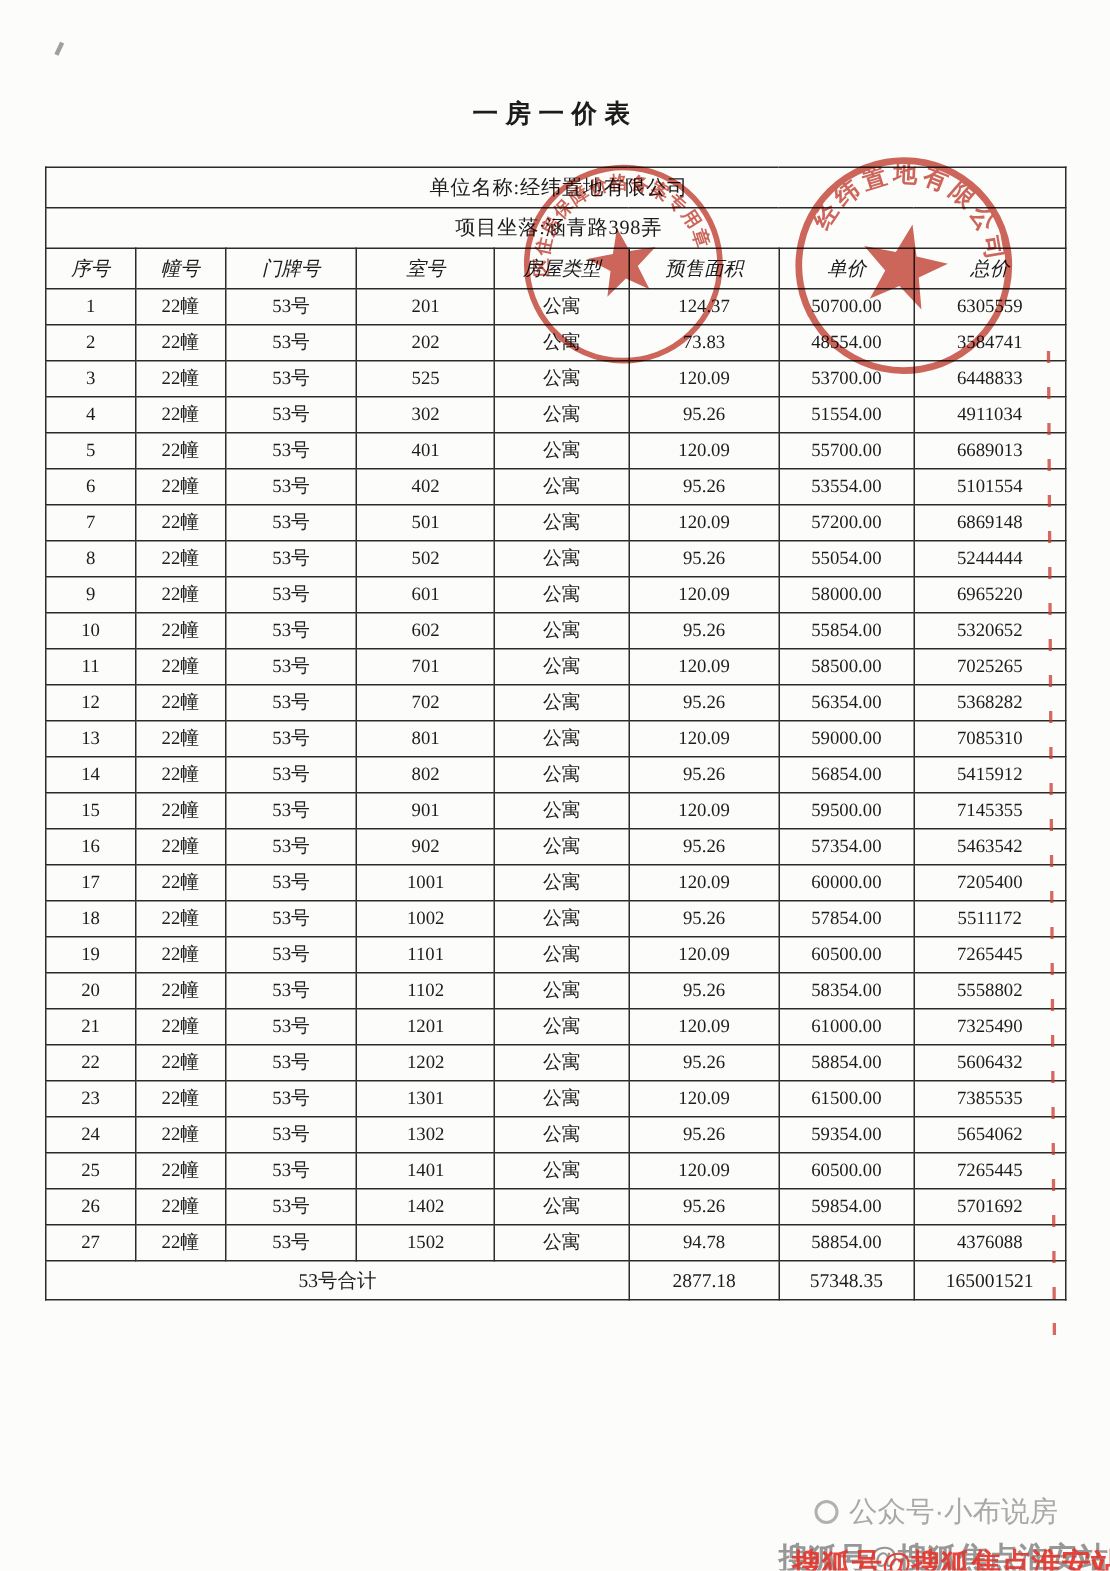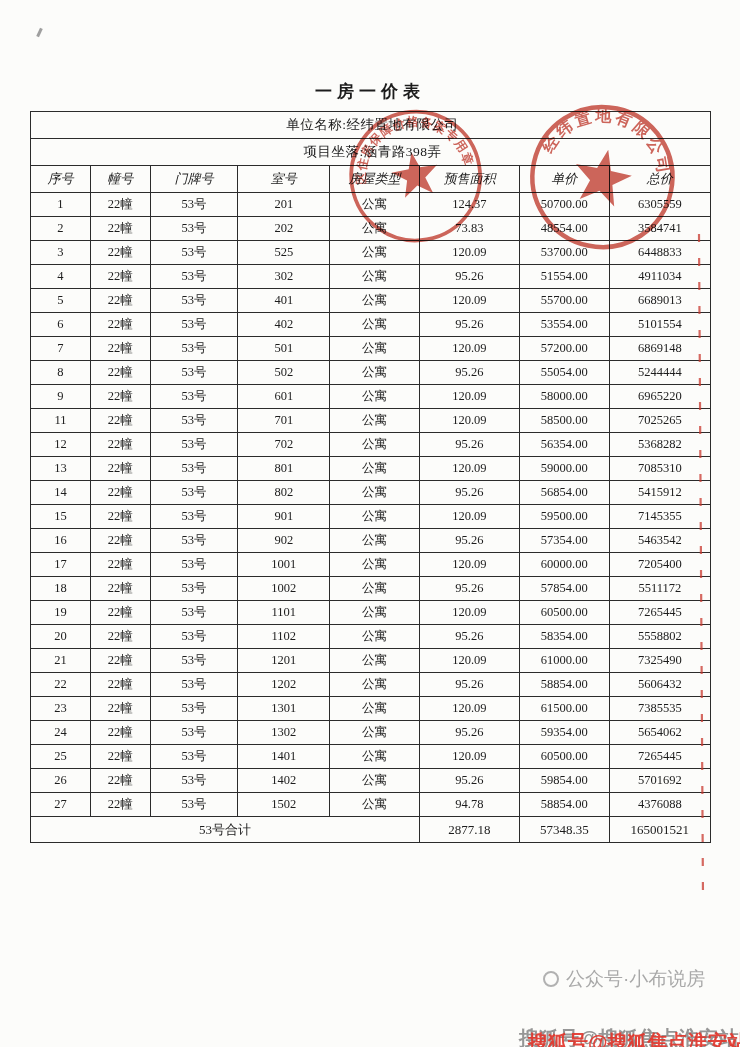--- a/index.html
+++ b/index.html
@@ -2,42 +2,42 @@
 <html><head>
 <meta charset="utf-8">
 <style>
   html,body{margin:0;padding:0;}
   body{
     width:740px;height:1047px;position:relative;overflow:hidden;
     background:#fcfcfa;color:#1c1c1c;
     font-family:"Liberation Serif","DejaVu Serif",serif;
   }
   .page-title{
-    position:absolute;top:80px;left:0;width:100%;text-align:center;
+    position:absolute;top:64px;left:0;width:100%;text-align:center;
     font-size:17px;font-weight:700;letter-spacing:5px;
   }
   table.price-table{
     position:absolute;left:30px;top:111px;width:681px;
     border-collapse:collapse;table-layout:fixed;
   }
   .price-table td{
     border:1px solid #2b2b2b;text-align:center;vertical-align:middle;
     font-size:12.5px;height:23px;padding:0 2px;overflow:hidden;white-space:nowrap;
   }
   .price-table td.info{text-align:center;font-size:13.5px;height:26px;padding-left:6px;letter-spacing:0.5px;}
   .price-table td.col-header{height:26px;font-size:13px;font-style:italic;}
   .price-table td.footer-cell{height:25px;font-size:13px;}
   .stamp{position:absolute;mix-blend-mode:multiply;opacity:.78;pointer-events:none;}
   .stamp svg text{font-family:"Liberation Serif","DejaVu Serif",serif;font-weight:700;}
   .stamp-left{left:346px;top:106px;transform:rotate(-10deg);}
   .stamp-right{left:526px;top:101px;transform:rotate(12deg);}
   .red-tick-line{position:absolute;left:690px;top:232px;pointer-events:none;}
   .artifact{position:absolute;left:38px;top:28px;width:3px;height:9px;background:#777;transform:rotate(25deg);opacity:.7;}
   .wm-wechat{
-    position:absolute;top:966px;left:543px;color:#9b9b9b;font-size:19px;
+    position:absolute;top:995px;left:543px;color:#9b9b9b;font-size:19px;
     font-family:"Liberation Sans","DejaVu Sans",sans-serif;opacity:.85;
     display:flex;align-items:center;gap:7px;
   }
   .wm-wechat .logo{width:16px;height:16px;border:2px solid #a5a5a5;border-radius:50%;box-sizing:border-box;}
   .wm-sohu-gray{
     position:absolute;top:1025px;left:519px;color:#8c8c8c;font-size:20px;font-weight:700;
     font-family:"Liberation Sans","DejaVu Sans",sans-serif;opacity:.9;white-space:nowrap;
   }
   .wm-sohu-red{
     position:absolute;top:1029px;left:528px;color:#e3362c;font-size:20px;font-weight:700;
@@ -165,20 +165,30 @@
         <td>9</td>
         <td>22幢</td>
         <td>53号</td>
         <td>601</td>
         <td>公寓</td>
         <td>120.09</td>
         <td>58000.00</td>
         <td>6965220</td>
       </tr>
       <tr>
+        <td>10</td>
+        <td>22幢</td>
+        <td>53号</td>
+        <td>602</td>
+        <td>公寓</td>
+        <td>95.26</td>
+        <td>55854.00</td>
+        <td>5320652</td>
+      </tr>
+      <tr>
         <td>11</td>
         <td>22幢</td>
         <td>53号</td>
         <td>701</td>
         <td>公寓</td>
         <td>120.09</td>
         <td>58500.00</td>
         <td>7025265</td>
       </tr>
       <tr>

